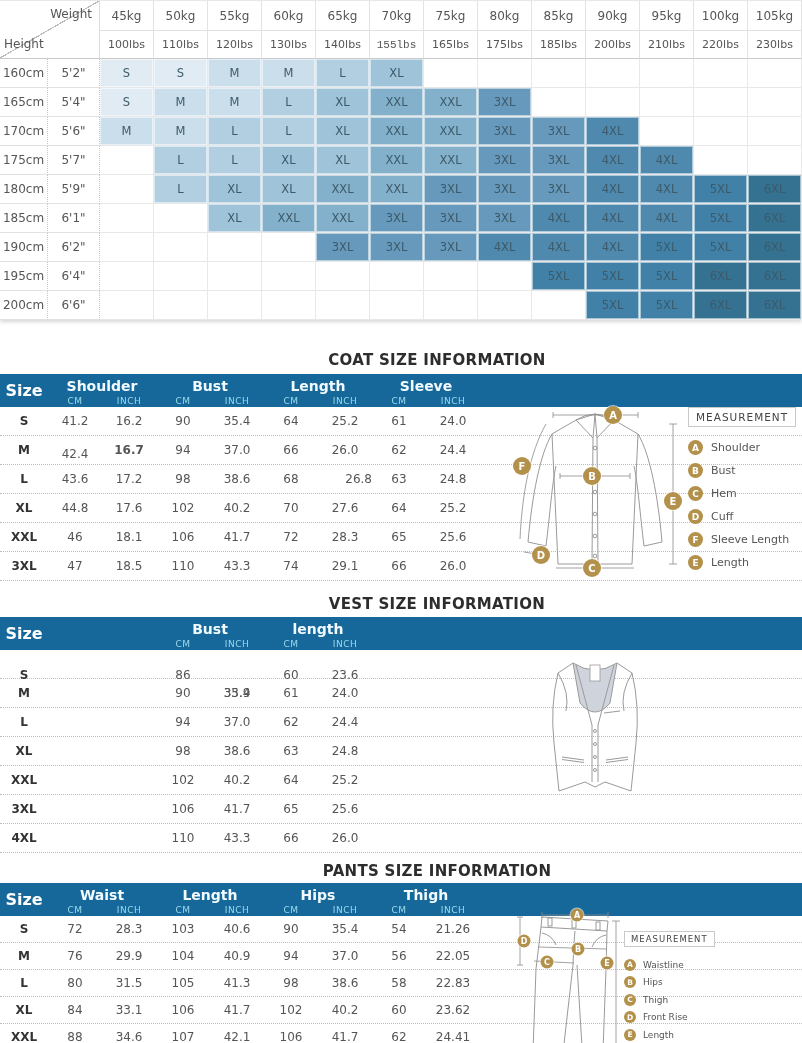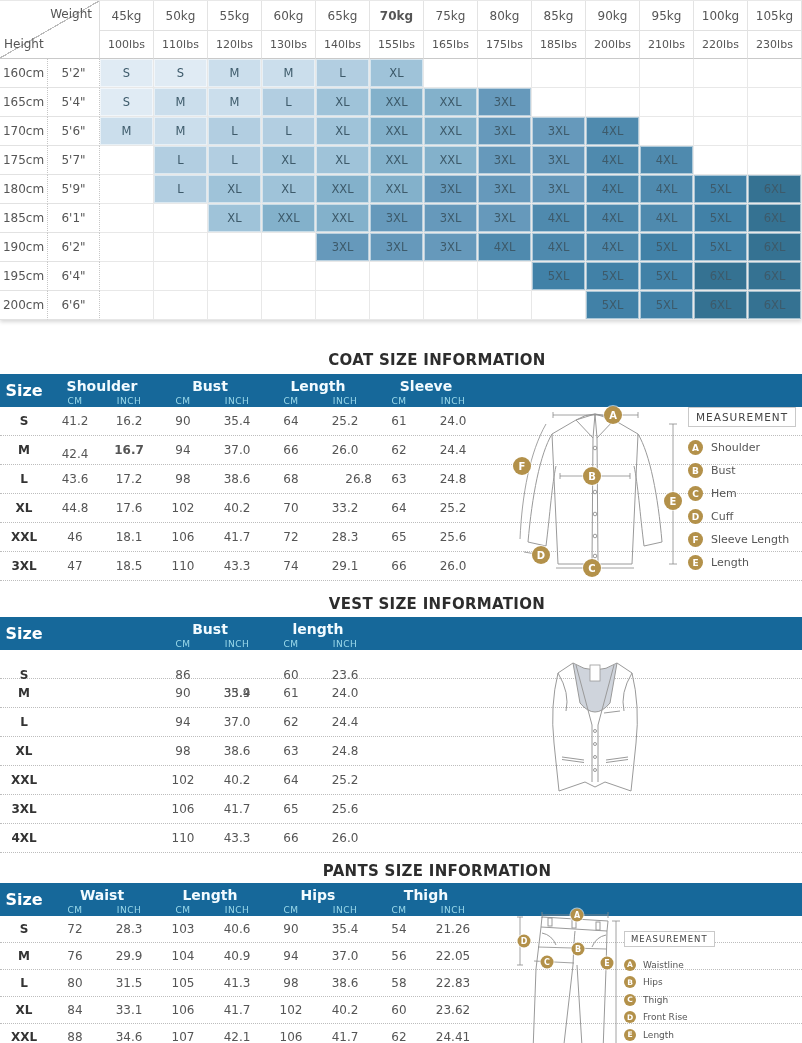--- a/index.html
+++ b/index.html
@@ -89,34 +89,34 @@
     <div class="mx-corner">
       <span class="w">Weight</span>
       <span class="h">Height</span>
     </div>
 
   <div class="mx-h" style="grid-area: 1 / 3;">45kg</div>
       <div class="mx-h" style="grid-area: 1 / 4;">50kg</div>
       <div class="mx-h" style="grid-area: 1 / 5;">55kg</div>
       <div class="mx-h" style="grid-area: 1 / 6;">60kg</div>
       <div class="mx-h" style="grid-area: 1 / 7;">65kg</div>
-      <div class="mx-h" style="grid-area: 1 / 8; font-weight: bold;">70kg</div>
+      <div class="mx-h" style="grid-area: 1 / 8;">70kg</div>
       <div class="mx-h" style="grid-area: 1 / 9;">75kg</div>
       <div class="mx-h" style="grid-area: 1 / 10;">80kg</div>
       <div class="mx-h" style="grid-area: 1 / 11;">85kg</div>
       <div class="mx-h" style="grid-area: 1 / 12;">90kg</div>
       <div class="mx-h" style="grid-area: 1 / 13;">95kg</div>
       <div class="mx-h" style="grid-area: 1 / 14;">100kg</div>
       <div class="mx-h" style="grid-area: 1 / 15;">105kg</div>
       <div class="mx-h mx-h2" style="grid-area: 2 / 3;">100lbs</div>
       <div class="mx-h mx-h2" style="grid-area: 2 / 4;">110lbs</div>
       <div class="mx-h mx-h2" style="grid-area: 2 / 5;">120lbs</div>
       <div class="mx-h mx-h2" style="grid-area: 2 / 6;">130lbs</div>
       <div class="mx-h mx-h2" style="grid-area: 2 / 7;">140lbs</div>
-      <div class="mx-h mx-h2" style="grid-area: 2 / 8;">155lbs</div>
+      <div class="mx-h mx-h2" style="grid-area: 2 / 8; font-family: Liberation Mono, monospace;">155lbs</div>
       <div class="mx-h mx-h2" style="grid-area: 2 / 9;">165lbs</div>
       <div class="mx-h mx-h2" style="grid-area: 2 / 10;">175lbs</div>
       <div class="mx-h mx-h2" style="grid-area: 2 / 11;">185lbs</div>
       <div class="mx-h mx-h2" style="grid-area: 2 / 12;">200lbs</div>
       <div class="mx-h mx-h2" style="grid-area: 2 / 13;">210lbs</div>
       <div class="mx-h mx-h2" style="grid-area: 2 / 14;">220lbs</div>
       <div class="mx-h mx-h2" style="grid-area: 2 / 15;">230lbs</div>
       <div class="mx-rowlab" style="grid-area: 3 / 1;">160cm</div>
       <div class="mx-rowlab" style="grid-area: 3 / 2;">5'2"</div>
       <div class="mx-cell filled" style="grid-area: 3 / 3; background: rgb(224, 235, 244);">S</div>
@@ -305,21 +305,21 @@
           <div class="irow-val" style="grid-area: 1 / 8;">63</div>
           <div class="irow-val" style="grid-area: 1 / 9;">24.8</div>
         </div>
         <div class="irow">
           <div class="irow-size" style="grid-area: 1 / 1;">XL</div>
           <div class="irow-val" style="grid-area: 1 / 2;">44.8</div>
           <div class="irow-val" style="grid-area: 1 / 3; text-align: center;">17.6</div>
           <div class="irow-val" style="grid-area: 1 / 4;">102</div>
           <div class="irow-val" style="grid-area: 1 / 5;">40.2</div>
           <div class="irow-val" style="grid-area: 1 / 6;">70</div>
-          <div class="irow-val" style="grid-area: 1 / 7;">33.2</div>
+          <div class="irow-val" style="grid-area: 1 / 7;">27.6</div>
           <div class="irow-val" style="grid-area: 1 / 8;">64</div>
           <div class="irow-val" style="grid-area: 1 / 9;">25.2</div>
         </div>
         <div class="irow">
           <div class="irow-size" style="grid-area: 1 / 1;">XXL</div>
           <div class="irow-val" style="grid-area: 1 / 2;">46</div>
           <div class="irow-val" style="grid-area: 1 / 3;">18.1</div>
           <div class="irow-val" style="grid-area: 1 / 4;">106</div>
           <div class="irow-val" style="grid-area: 1 / 5;">41.7</div>
           <div class="irow-val" style="grid-area: 1 / 6;">72</div>

